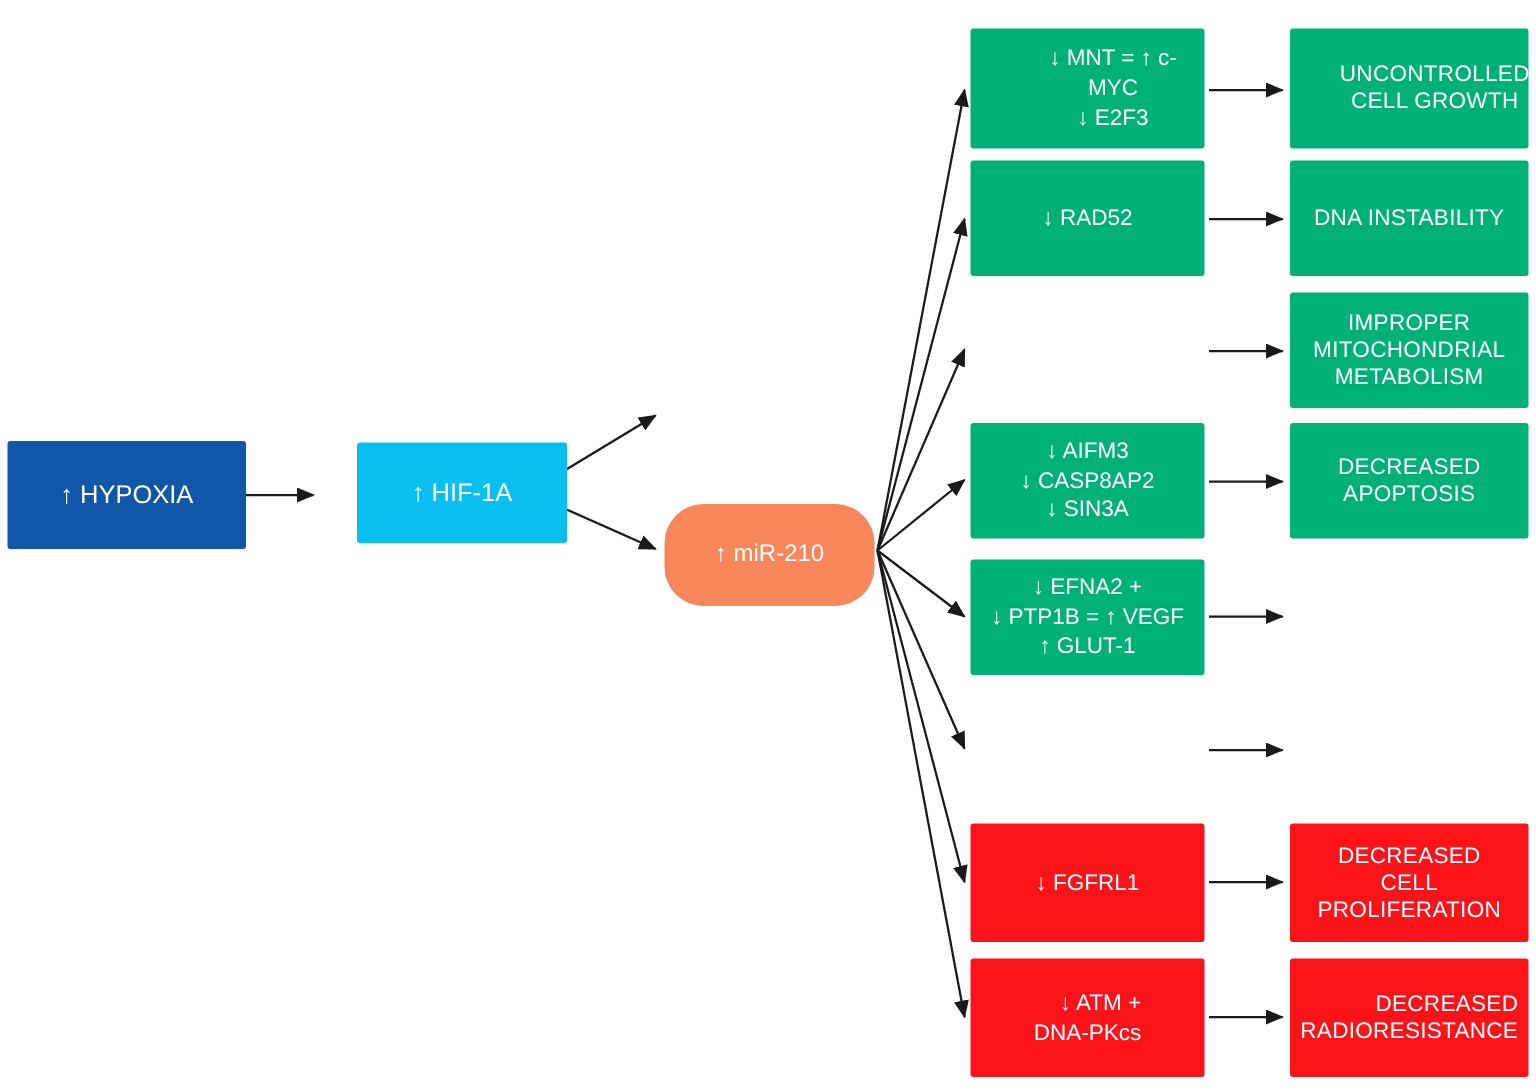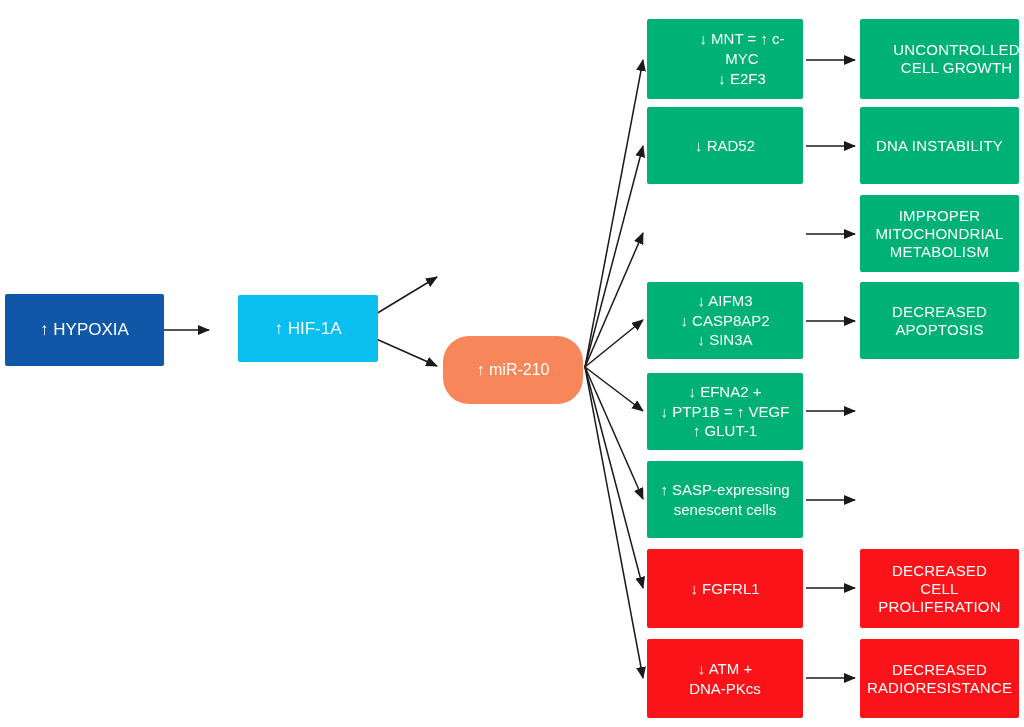--- a/index.html
+++ b/index.html
@@ -24,21 +24,21 @@
   .outcome{left:860px;width:159px;line-height:1.2;letter-spacing:.2px;}
   .cell[data-colorname="green"]{background:var(--green,#00B176);}
   .cell[data-colorname="red"]{background:var(--red,#FA141A);}
   .r1{top:19px;height:80px;padding-left:38px;}
   .r2{top:107px;height:77px;}
   .r3{top:195px;height:77px;}
   .r4{top:282px;height:77px;}
   .r5{top:373px;height:77px;}
   .r6{top:461px;height:77px;}
   .r7{top:549px;height:79px;}
-  .r8{top:639px;height:79px;}
+  .r8{top:639px;height:79px;text-align:right;}
 </style>
 </head>
 <body>
 
 <div class="canvas">
 
   <svg class="arrows" viewBox="0 0 1024 727">
     <defs>
       <marker id="ah" markerUnits="userSpaceOnUse" markerWidth="12" markerHeight="10" refX="11" refY="5" orient="auto">
         <path d="M0,0 L12,5 L0,10 Z" fill="#1a1a1a"></path>
@@ -84,22 +84,20 @@
   <div class="cell gene r4" data-colorname="green">↓ AIFM3
 ↓ CASP8AP2
 ↓ SIN3A</div>
   <div class="cell outcome r4" data-colorname="green">DECREASED
 APOPTOSIS</div>
 
   <div class="cell gene r5" data-colorname="green">↓ EFNA2 +
 ↓ PTP1B = ↑ VEGF
 ↑ GLUT-1</div>
 
-  <div class="cell gene r6" data-colorname="green">↑ SASP-expressing
-senescent cells</div>
 
   <div class="cell gene r7" data-colorname="red">↓ FGFRL1</div>
   <div class="cell outcome r7" data-colorname="red">DECREASED
 CELL
 PROLIFERATION</div>
 
   <div class="cell gene r8" data-colorname="red">↓ ATM +
 DNA-PKcs</div>
   <div class="cell outcome r8" data-colorname="red">DECREASED
 RADIORESISTANCE</div>

